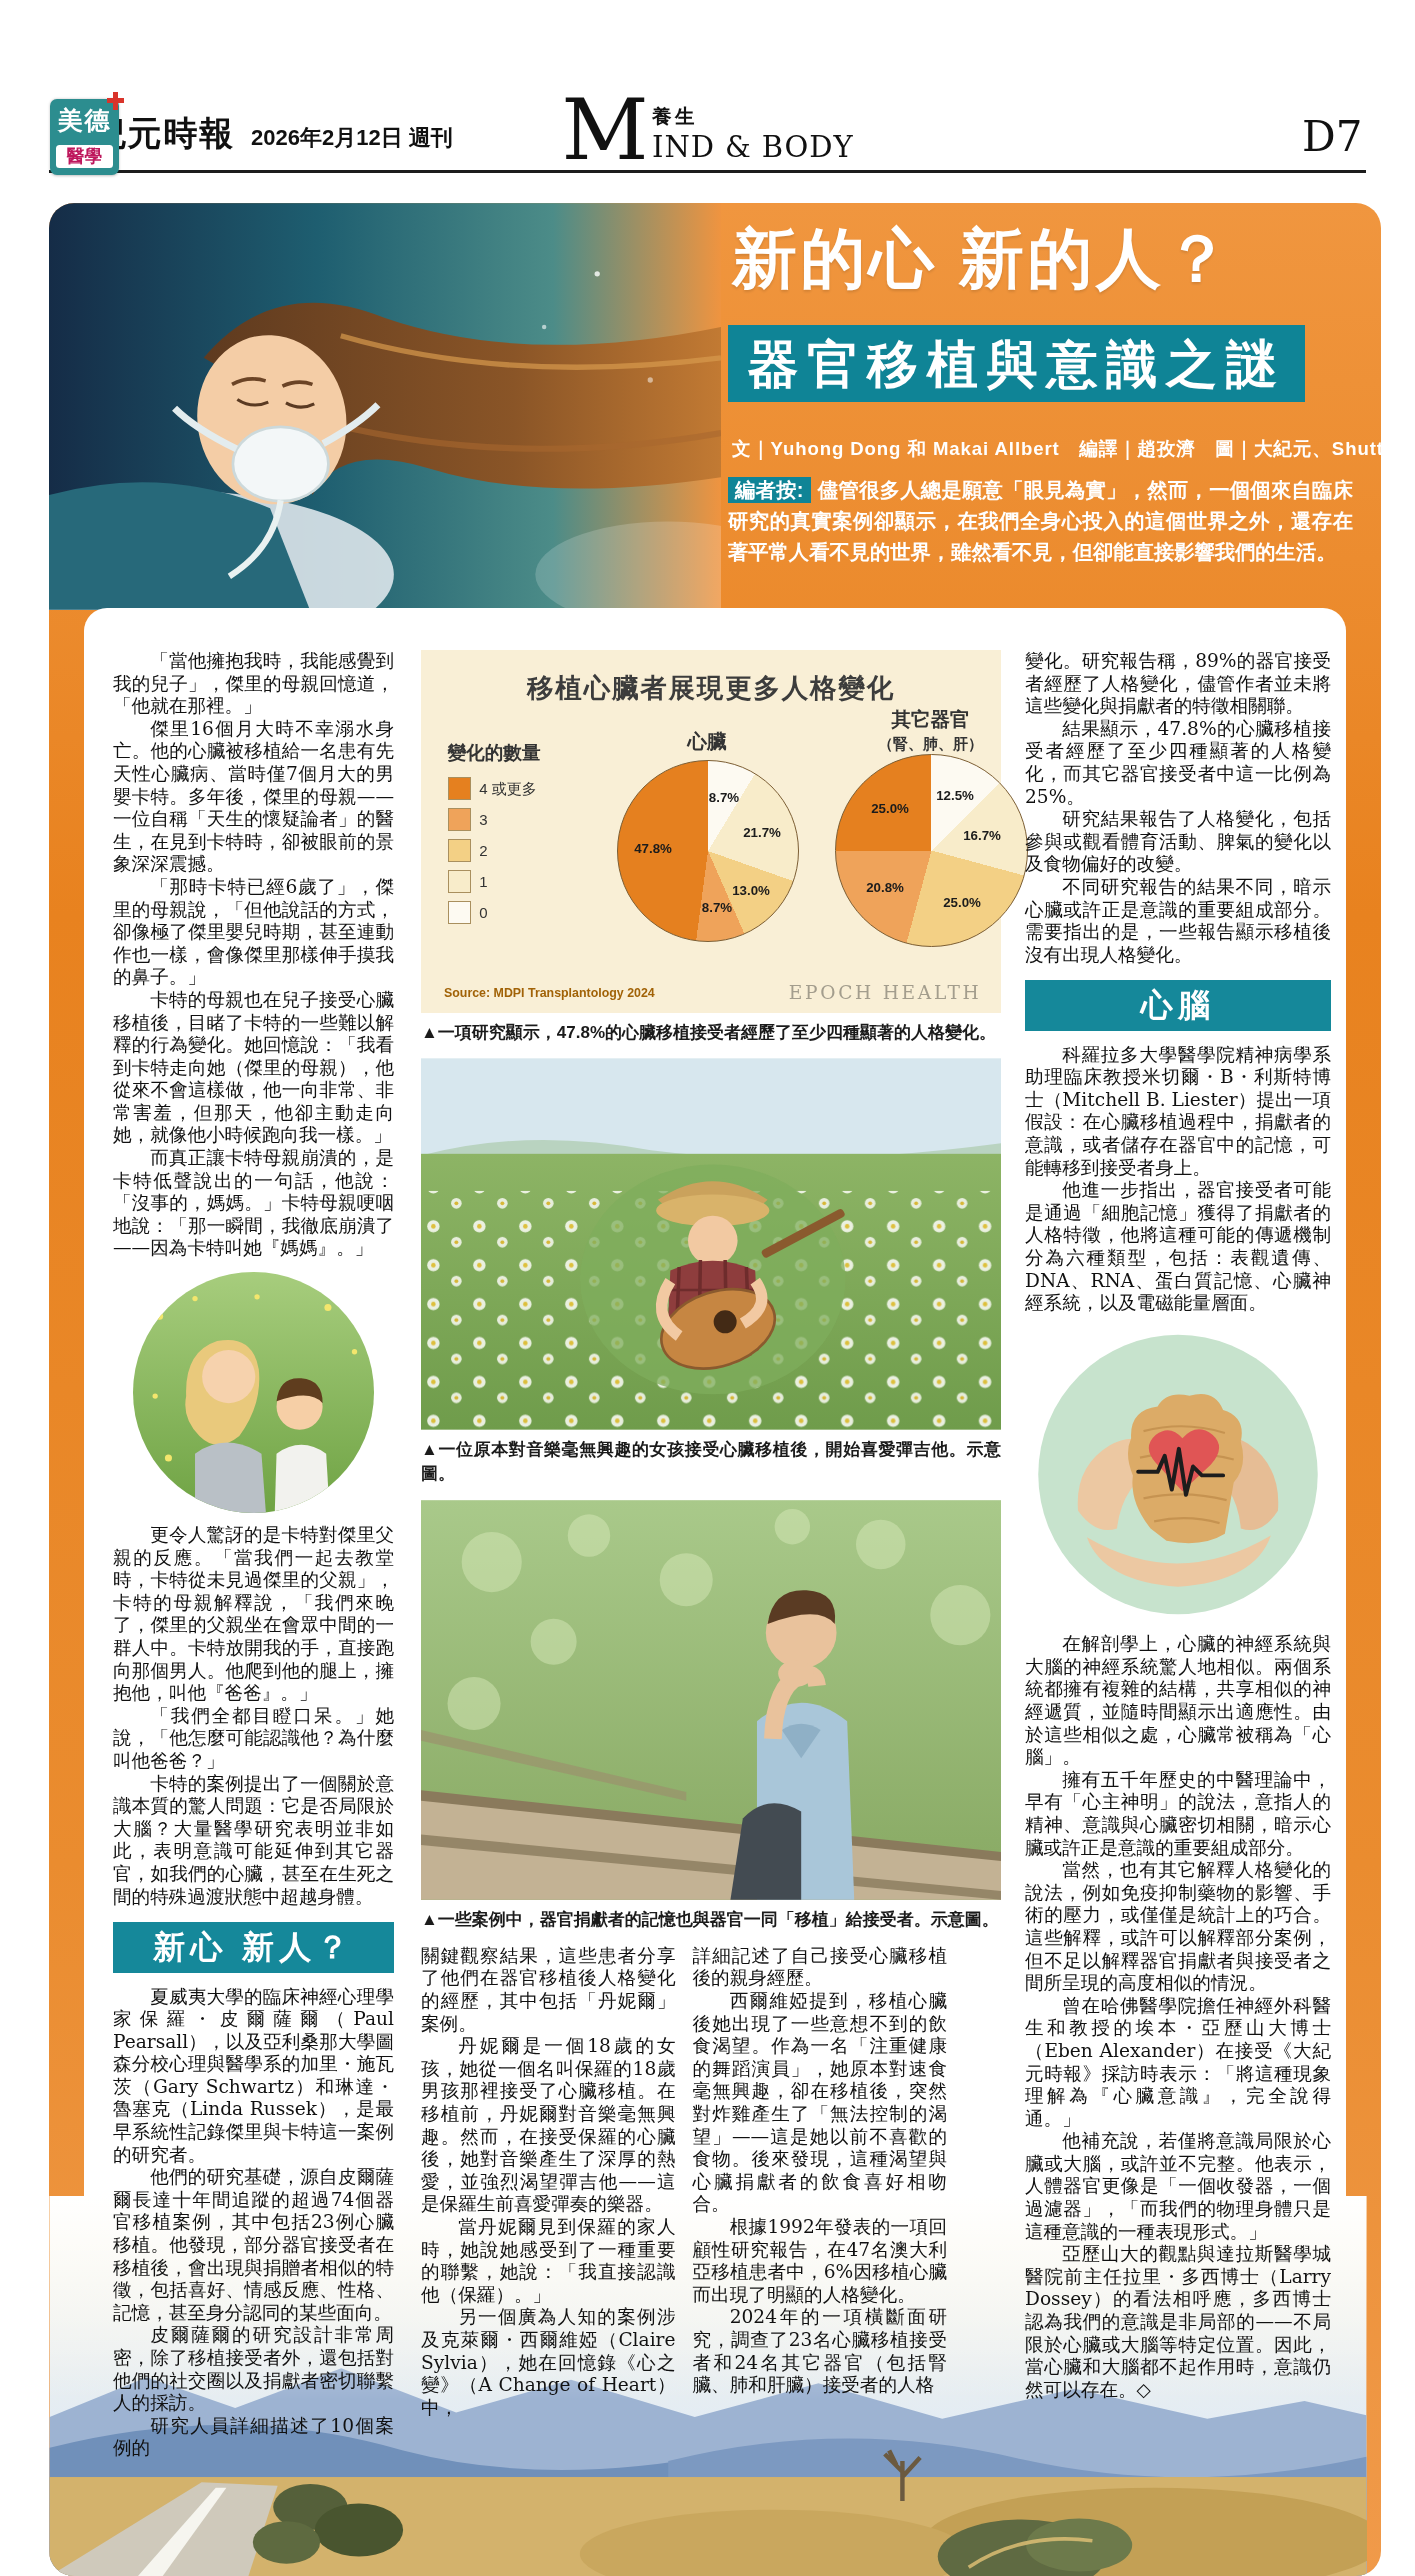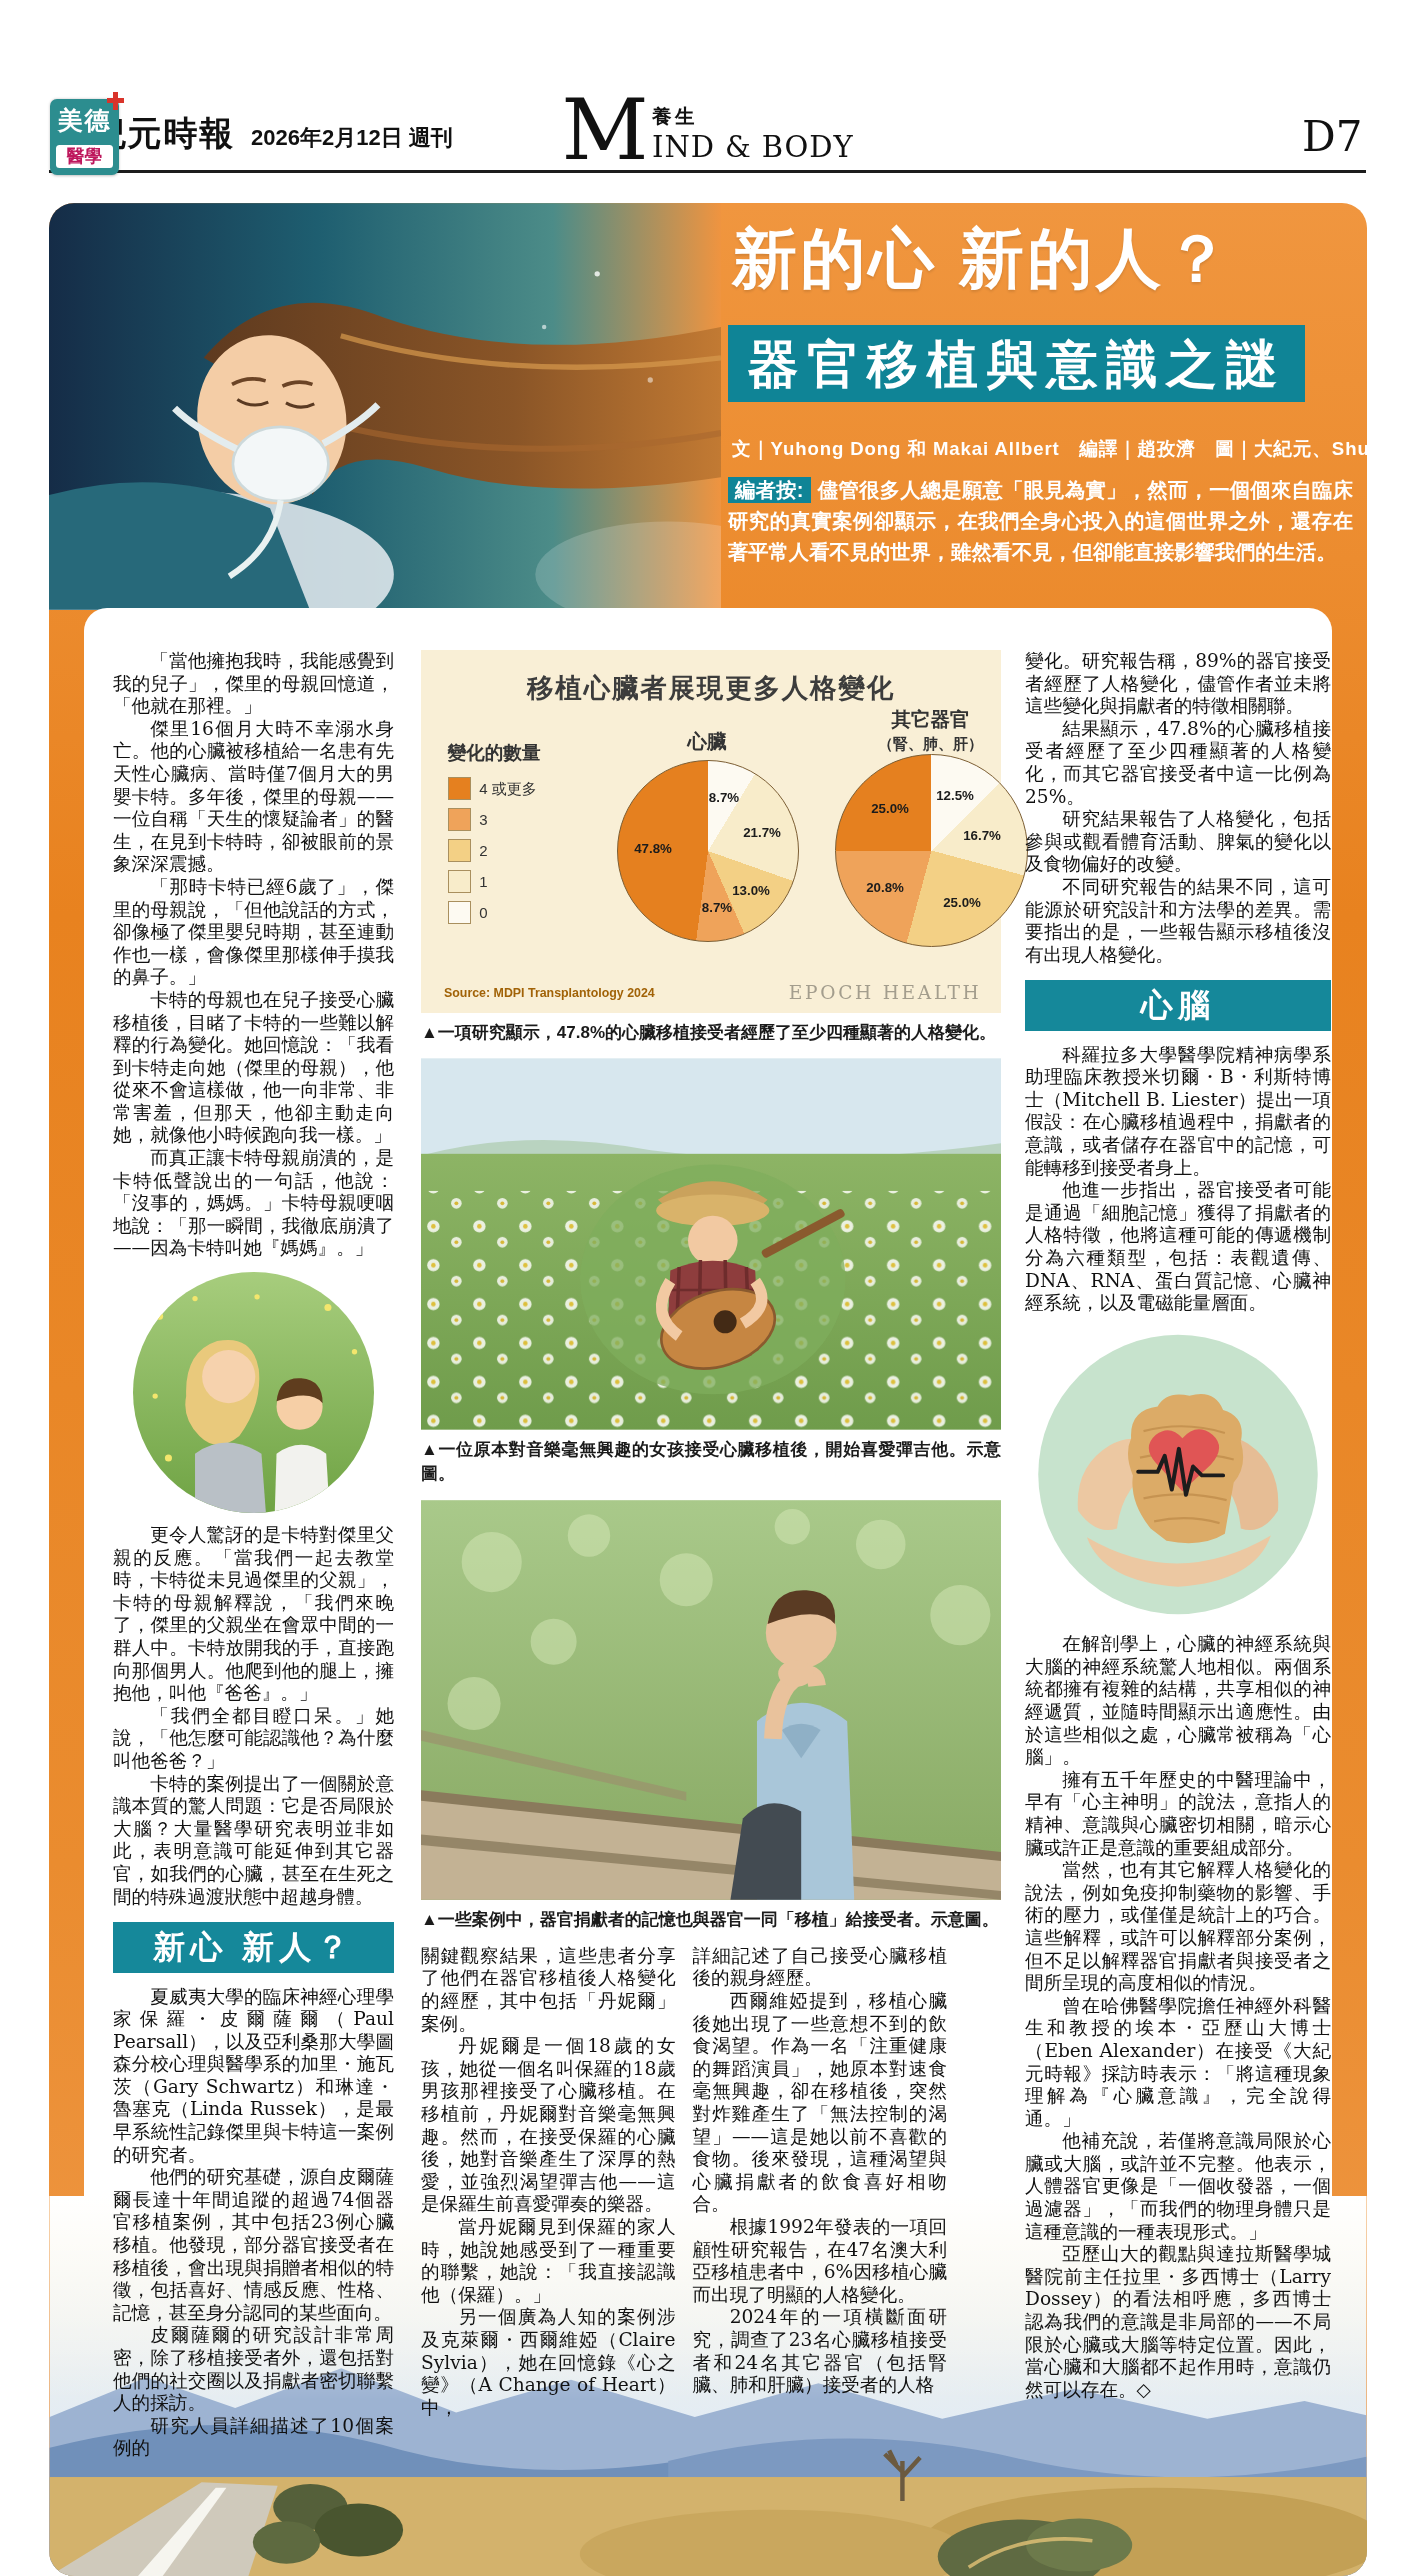--- a/index.html
+++ b/index.html
@@ -27,21 +27,21 @@
              font:bold 25px/26.5px "DejaVu Serif",serif;letter-spacing:1.8px;}
   .badge-bottom{position:absolute;left:6.2px;right:6.2px;bottom:7px;background:#fff;border-radius:3.5px;
                 color:#be185d;font:bold 17.7px/23px "Liberation Sans",sans-serif;text-align:center;}
   .badge-cross{position:absolute;right:-5.3px;top:-7px;width:17.7px;height:17.7px;}
   .badge-cross:before,.badge-cross:after{content:"";position:absolute;background:#d9342b;}
   .badge-cross:before{left:6.2px;top:0;width:5.3px;height:17.7px;}
   .badge-cross:after{left:0;top:6.2px;width:17.7px;height:5.3px;}
 
   
   .sheet{position:absolute;left:49px;top:203px;width:1318px;height:2373px;border-radius:25px;
-         overflow:hidden;background:linear-gradient(180deg,#f0963f 0%,#e8821f 30%,#ea8c2f 70%,#f09a4a 100%);}
+         overflow:hidden;background:linear-gradient(180deg,#f0963f 0%,#e8821f 30%,#ea8c2f 70%,#f09a4a 100%);padding-left:14px;}
   .banner{position:absolute;left:0;top:0;width:100%;height:407px;}
   .banner-illust{position:absolute;left:0;top:0;width:672px;height:407px;}
   .main-title{position:absolute;left:683px;top:23px;color:#fff;white-space:nowrap;
               font:bold 65px/1 "Liberation Sans",sans-serif;letter-spacing:3.5px;text-shadow:0 1.8px 2.7px rgba(0,0,0,.12);}
   .sub-title{position:absolute;left:679px;top:122px;background:#0f8496;color:#fff;white-space:nowrap;
              font:bold 51px/1 "Liberation Sans",sans-serif;letter-spacing:8.8px;padding:14px 19.5px 12.4px;}
   .byline{position:absolute;left:683px;top:237px;color:#fff;white-space:nowrap;
           font:bold 18.6px/1 "Liberation Sans",sans-serif;letter-spacing:0.9px;}
   .ednote{position:absolute;left:679px;top:272px;width:625px;color:#fff;
           font:bold 20.3px/31px "Liberation Sans",sans-serif;text-align:justify;}
@@ -384,21 +384,21 @@
           <p>根據1992年發表的一項回顧性研究報告，在47名澳大利亞移植患者中，6%因移植心臟而出現了明顯的人格變化。</p>
           <p>2024年的一項橫斷面研究，調查了23名心臟移植接受者和24名其它器官（包括腎臟、肺和肝臟）接受者的人格</p>
         </div>
       </div>
     </div>
 
     <div class="col col3">
       <p class="cont">變化。研究報告稱，89%的器官接受者經歷了人格變化，儘管作者並未將這些變化與捐獻者的特徵相關聯。</p>
       <p>結果顯示，47.8%的心臟移植接受者經歷了至少四種顯著的人格變化，而其它器官接受者中這一比例為25%。</p>
       <p>研究結果報告了人格變化，包括參與或觀看體育活動、脾氣的變化以及食物偏好的改變。</p>
-      <p>不同研究報告的結果不同，這可能源於研究設計和方法學的差異。需要指出的是，一些報告顯示移植後沒有出現人格變化。</p>
+      <p>不同研究報告的結果不同，暗示心臟或許正是意識的重要組成部分。需要指出的是，一些報告顯示移植後沒有出現人格變化。</p>
 
       <div class="section-head">心腦</div>
 
       <p>科羅拉多大學醫學院精神病學系助理臨床教授米切爾・B・利斯特博士（Mitchell B. Liester）提出一項假設：在心臟移植過程中，捐獻者的意識，或者儲存在器官中的記憶，可能轉移到接受者身上。</p>
       <p>他進一步指出，器官接受者可能是通過「細胞記憶」獲得了捐獻者的人格特徵，他將這種可能的傳遞機制分為六種類型，包括：表觀遺傳、DNA、RNA、蛋白質記憶、心臟神經系統，以及電磁能量層面。</p>
 
       <div class="photo-sq" style="height:299px;">
         <svg viewBox="0 0 346 338" width="306" height="299">
           <rect width="346" height="338" fill="#ffffff"></rect>
           <circle cx="173" cy="169" r="158" fill="#c7e3cd"></circle>

